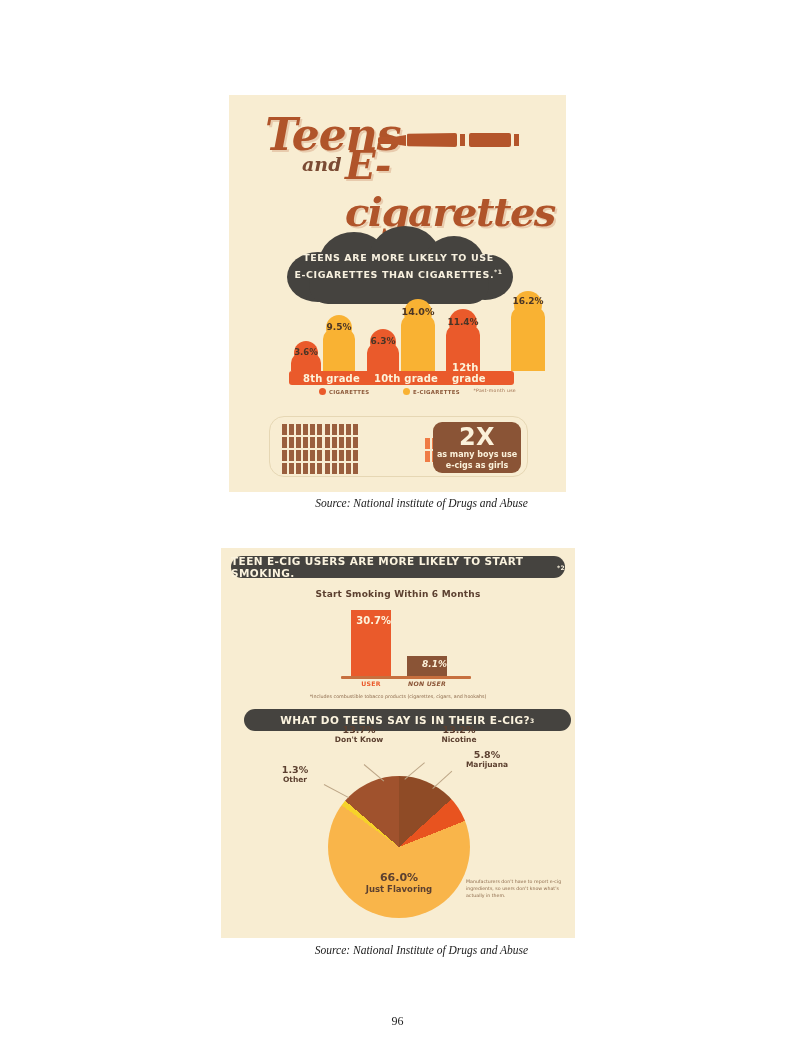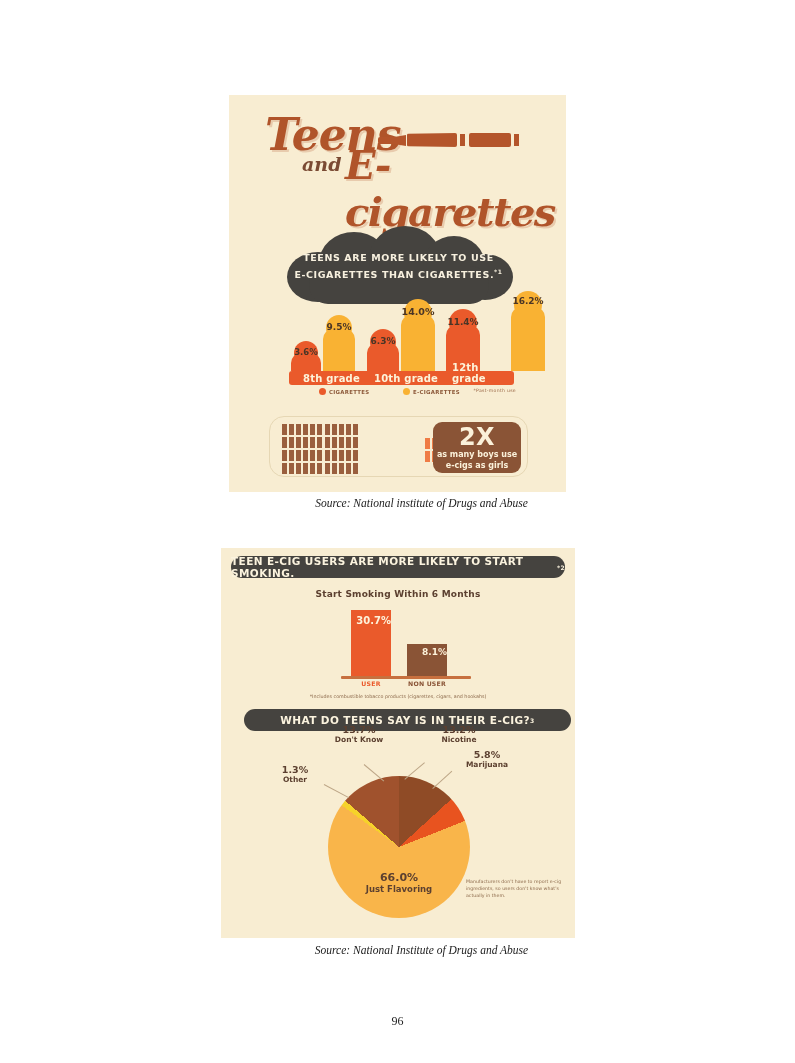--- a/index.html
+++ b/index.html
@@ -373,21 +373,21 @@
         <sup>*2</sup>
     </div>
 
     <div class="b2-title">Start Smoking Within 6 Months</div>
 
     <div class="bars2">
       <div class="bar2" style="left:10px;width:40px;height:66px;background:#ea5a2b;">
         <div class="lbl" style="font-size:10px;">30.7%</div>
         <div class="cat2" style="left:0;width:40px;color:#ea5a2b;">E-CIG USER</div>
       </div>
-      <div class="bar2" style="left:66px;width:40px;height:32px;background:#8a5436;">
+      <div class="bar2" style="left:66px;width:40px;height:20px;background:#8a5436;font-style:italic;">
         <div class="lbl" style="font-size:9px;top:3px;">8.1%</div>
         <div class="cat2" style="left:0;width:40px;color:#8a5436;">NON USER</div>
       </div>
       <div class="axis2"></div>
     </div>
 
     <div class="note2">*Includes combustible tobacco products (cigarettes, cigars, and hookahs)</div>
 
     <div class="banner" id="banner2">
       <span>WHAT DO TEENS SAY IS IN THEIR E-CIG?</span>

